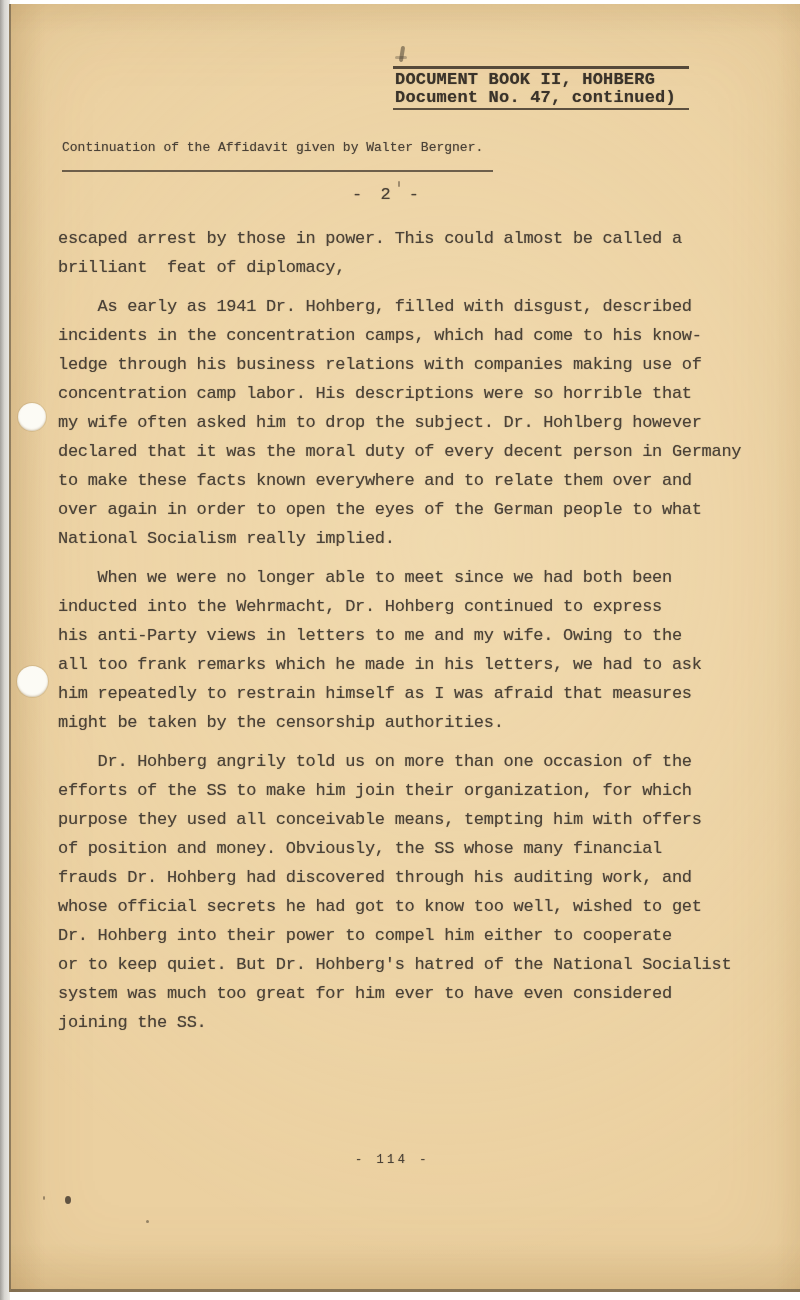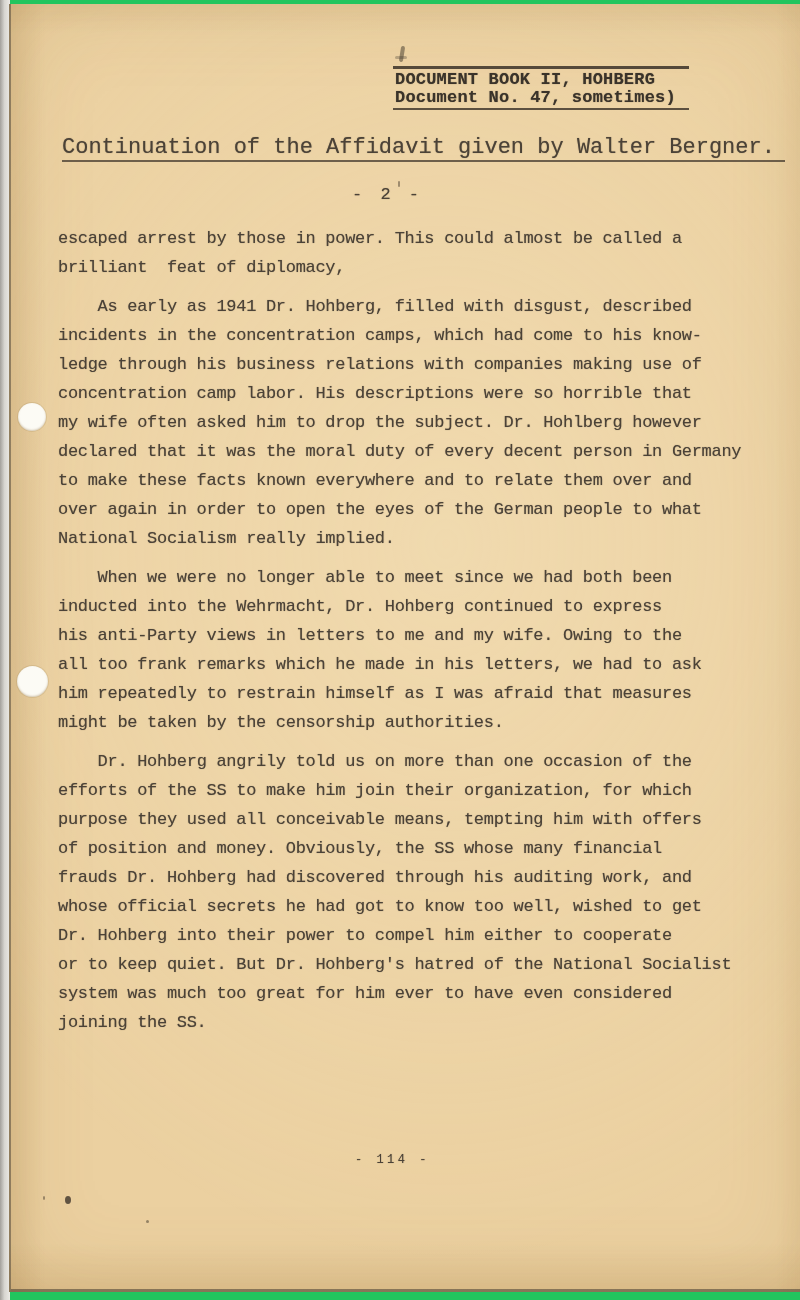--- a/index.html
+++ b/index.html
@@ -1,18 +1,18 @@
 <!DOCTYPE html>
 <html><head>
 <meta charset="utf-8">
 <style>
   html,body{margin:0;padding:0;background:#efeeea;}
   .canvas{
     position:relative;width:800px;height:1300px;overflow:hidden;
-    background:#22c55e;
+    background:#ffffff;
     font-family:"Liberation Mono","DejaVu Sans Mono",monospace;
   }
   
   .scan-edge{
     position:absolute;left:0;top:0;width:10px;height:100%;
     background:linear-gradient(90deg,#a3a09b 0,#d7d5d0 45%,#eceae5 100%);
   }
   
   .paper{
     position:absolute;left:9px;top:4px;width:791px;height:1285px;
@@ -34,23 +34,23 @@
     border-top:3px solid rgba(52,44,36,0.82);
     border-bottom:2px solid rgba(52,44,36,0.78);
     padding:2px 0 1px 2px;
     font-size:17px;line-height:18px;letter-spacing:0.2px;
     color:#3a332a;font-weight:bold;text-shadow:0 0 1px rgba(58,51,42,0.6);
   }
   .hdr div{white-space:nowrap;}
   
   .title{
     position:absolute;left:62px;top:138px;
-    font-size:22px;line-height:20px;letter-spacing:0;
+    font-size:13px;line-height:20px;letter-spacing:0;
     border-bottom:2px solid rgba(60,50,40,0.72);
-    padding:0 10px 2px 0;white-space:nowrap;
+    padding:0 10px 12px 0;white-space:nowrap;
   }
   .pnum-top{
     position:absolute;left:352px;top:185px;
     font-size:17px;line-height:20px;letter-spacing:4px;white-space:nowrap;
   }
   
   .bodytext{
     position:absolute;left:58px;top:216px;width:724px;
     font-size:17px;line-height:29px;letter-spacing:-0.3px;
   }
@@ -81,21 +81,21 @@
 <div class="canvas">
   <div class="scan-edge"></div>
 
   <div class="paper"></div>
 
   <div class="hole h1"></div>
   <div class="hole h2"></div>
 
   <div class="hdr ink">
     <div>DOCUMENT BOOK II, HOHBERG</div>
-    <div>Document No. 47, sometimes)</div>
+    <div>Document No. 47, continued)</div>
   </div>
 
   <div class="title ink">Continuation of the Affidavit given by Walter Bergner.</div>
 
   <div class="pnum-top ink">- 2 -</div>
 
   <div class="bodytext ink">
     <p>escaped arrest by those in power. This could almost be called a
 brilliant  feat of diplomacy,</p>
     <p>    As early as 1941 Dr. Hohberg, filled with disgust, described

